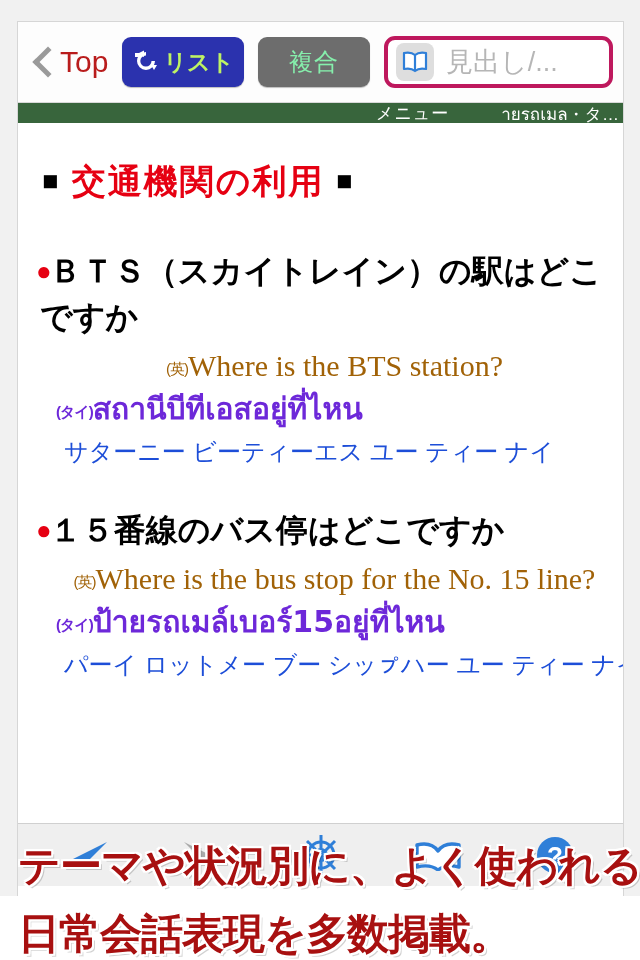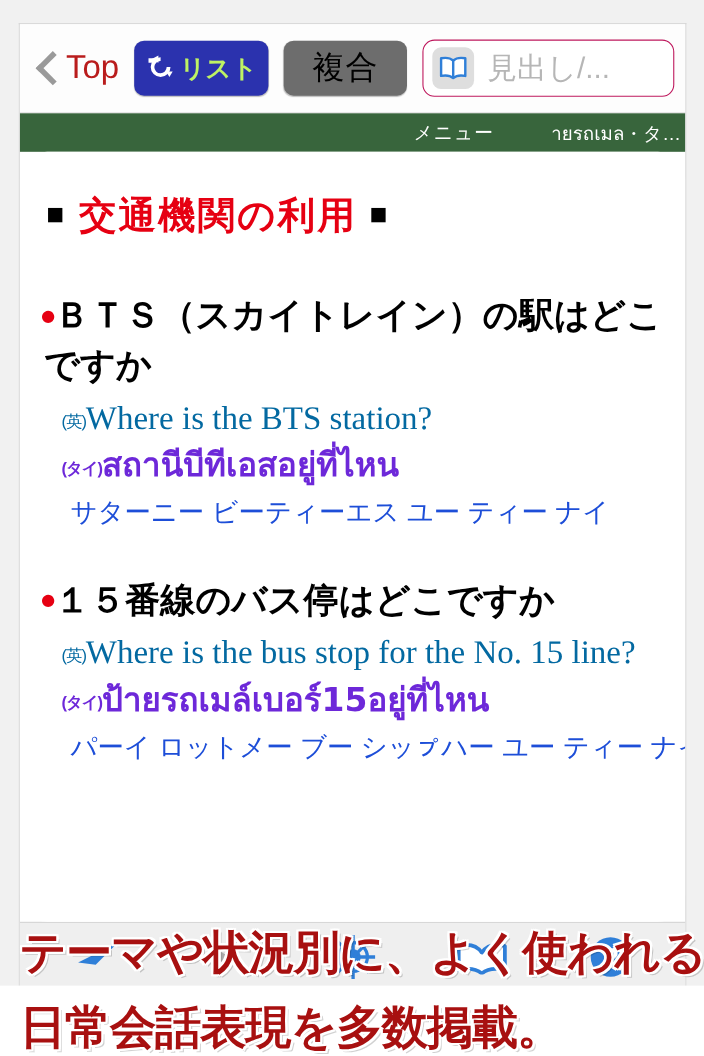--- a/index.html
+++ b/index.html
@@ -113,31 +113,31 @@
     height: 50px;
     min-width: 112px;
     display: flex;
     align-items: center;
     justify-content: center;
     box-sizing: border-box;
     box-shadow: 0 1px 1px rgba(0,0,0,0.25);
     cursor: pointer;
   }
   .compound-label {
-    color: #000000;
-    font-size: 29px;
+    color: #86efac;
+    font-size: 24px;
     letter-spacing: 1px;
   }
 
   .searchfield {
     margin-left: 14px;
     flex: 1 1 auto;
     height: 52px;
     background: #ffffff;
-    border: 1px solid #be185d;
+    border: 4px solid #be185d;
     border-radius: 11px;
     display: flex;
     align-items: center;
     padding: 0 8px;
     box-sizing: border-box;
     cursor: text;
   }
   .book-icon {
     width: 38px;
     height: 38px;
@@ -156,21 +156,21 @@
     overflow: hidden;
   }
 
   .navbar-sep {
     height: 1px;
     background: #d9d9d9;
   }
 
   
   .greenbar {
-    height: 35px;
+    height: 20px;
     background: #38653c;
     display: flex;
     align-items: center;
     justify-content: flex-end;
     padding-right: 4px;
     box-sizing: border-box;
     color: #ffffff;
     font-size: 17px;
   }
   .greenbar-menu {
@@ -225,24 +225,25 @@
   .bullet {
     color: #e60012;
     font-size: 26px;
     vertical-align: 2px;
     letter-spacing: -2px;
   }
 
   .gloss {
     font-family: "Liberation Serif", "DejaVu Serif", serif;
     font-size: 30px;
-    color: #0369a1;
+    color: #a16207;
     line-height: 1.42;
     margin: 4px 0 0 14px;
     text-indent: 14px;
+    text-align: center;
   }
   .lang-tag {
     font-family: "Liberation Sans", "DejaVu Sans", sans-serif;
     font-size: 15px;
     vertical-align: 2px;
     letter-spacing: -1px;
   }
   .thai {
     font-family: "DejaVu Sans", "Liberation Sans", sans-serif;
     font-size: 30px;

